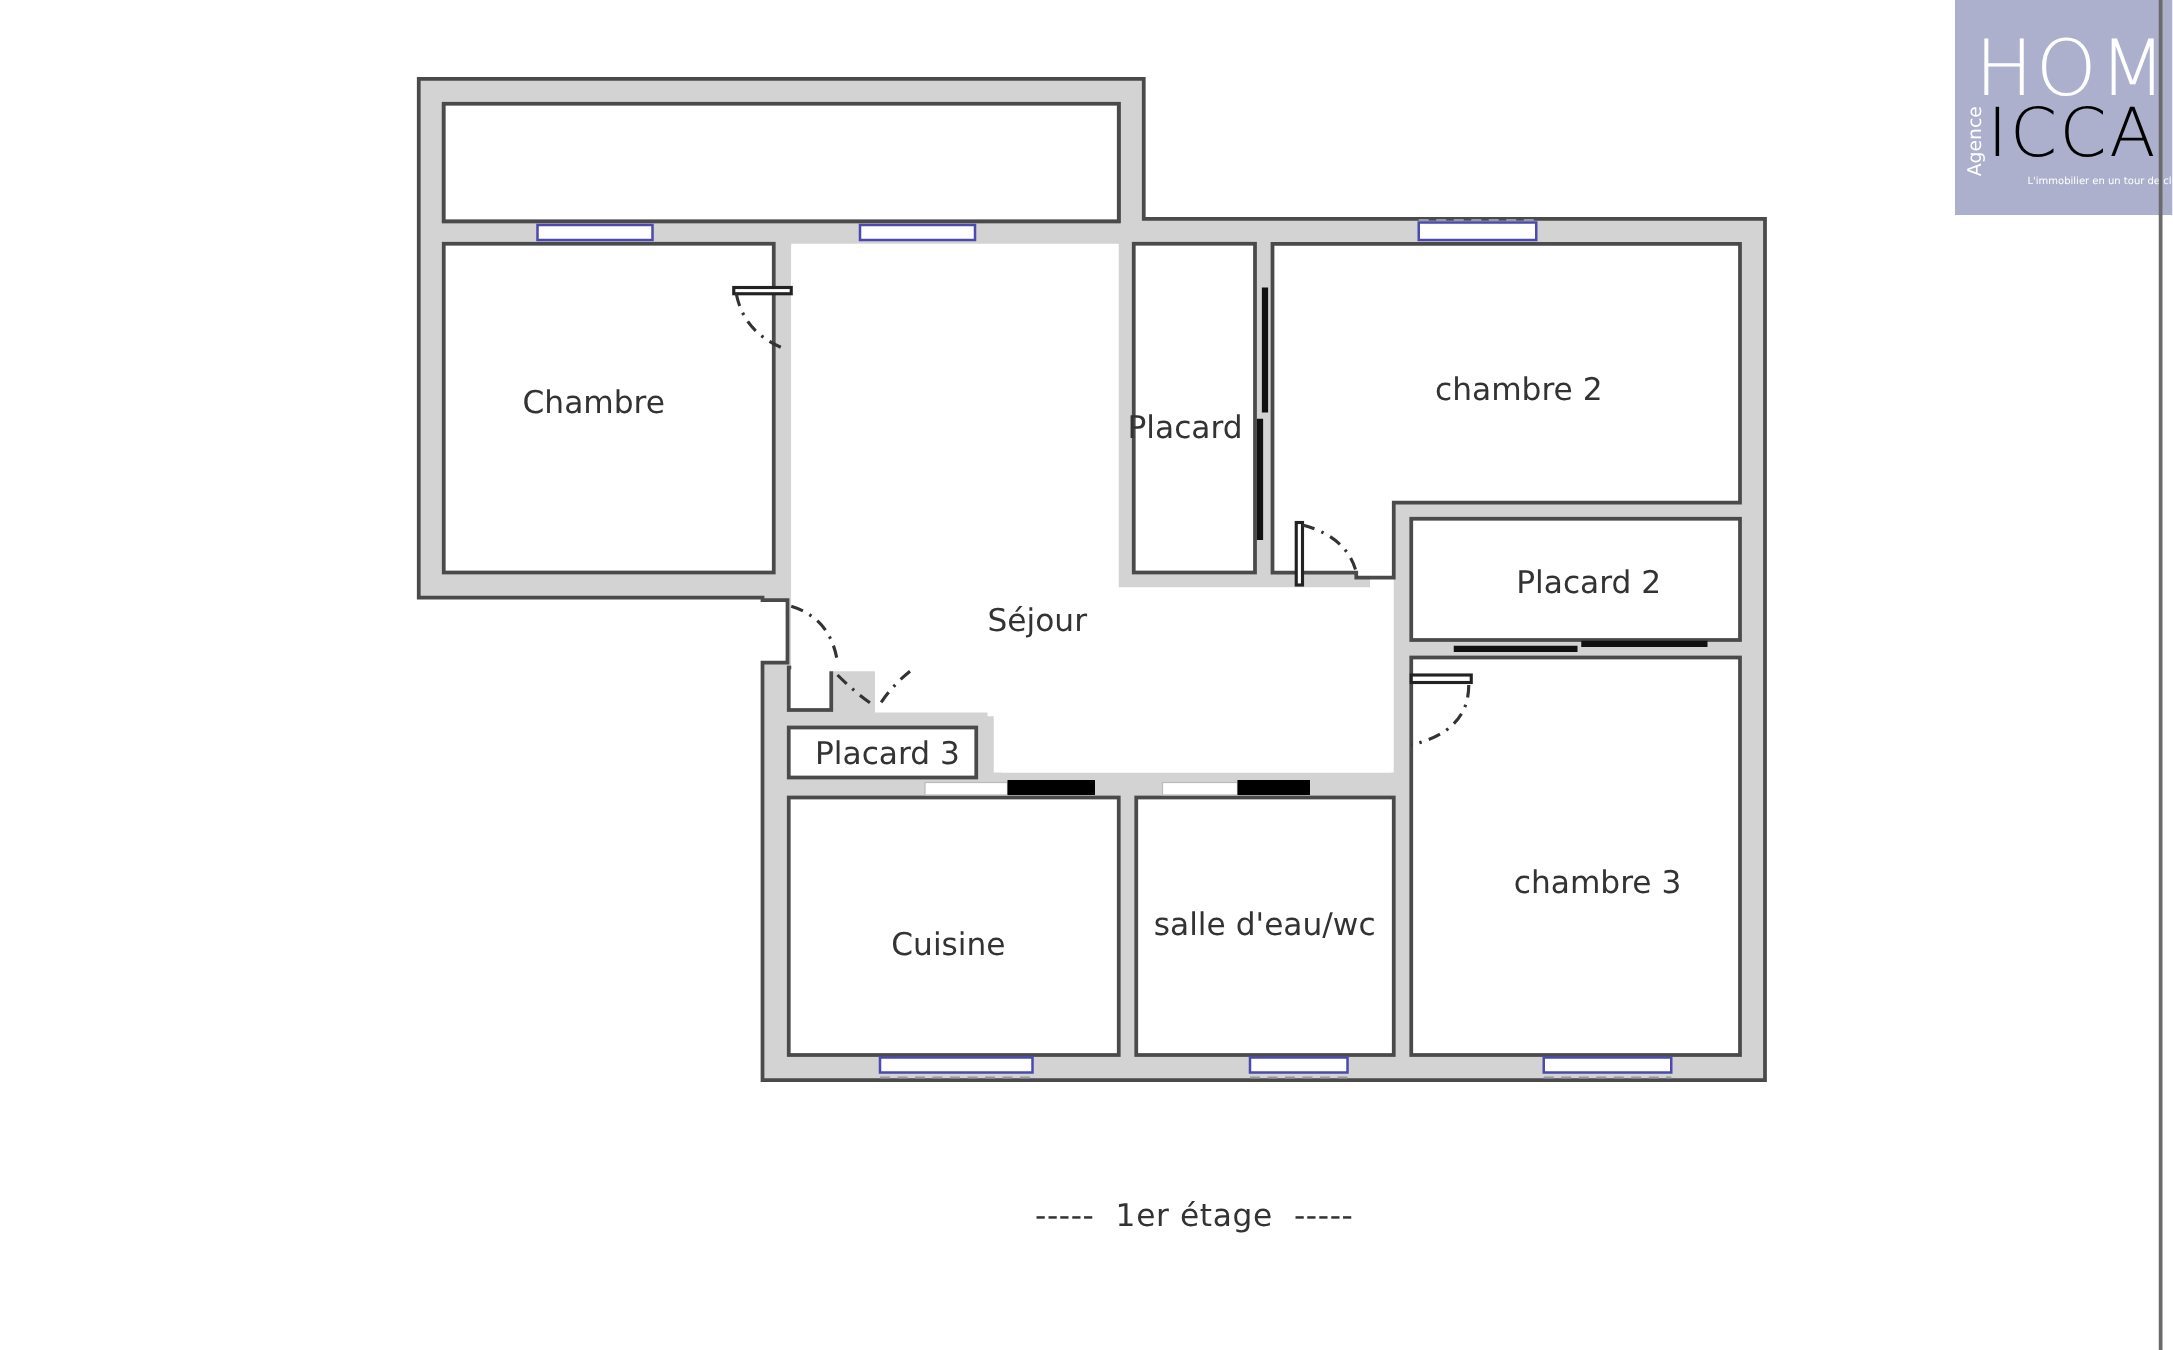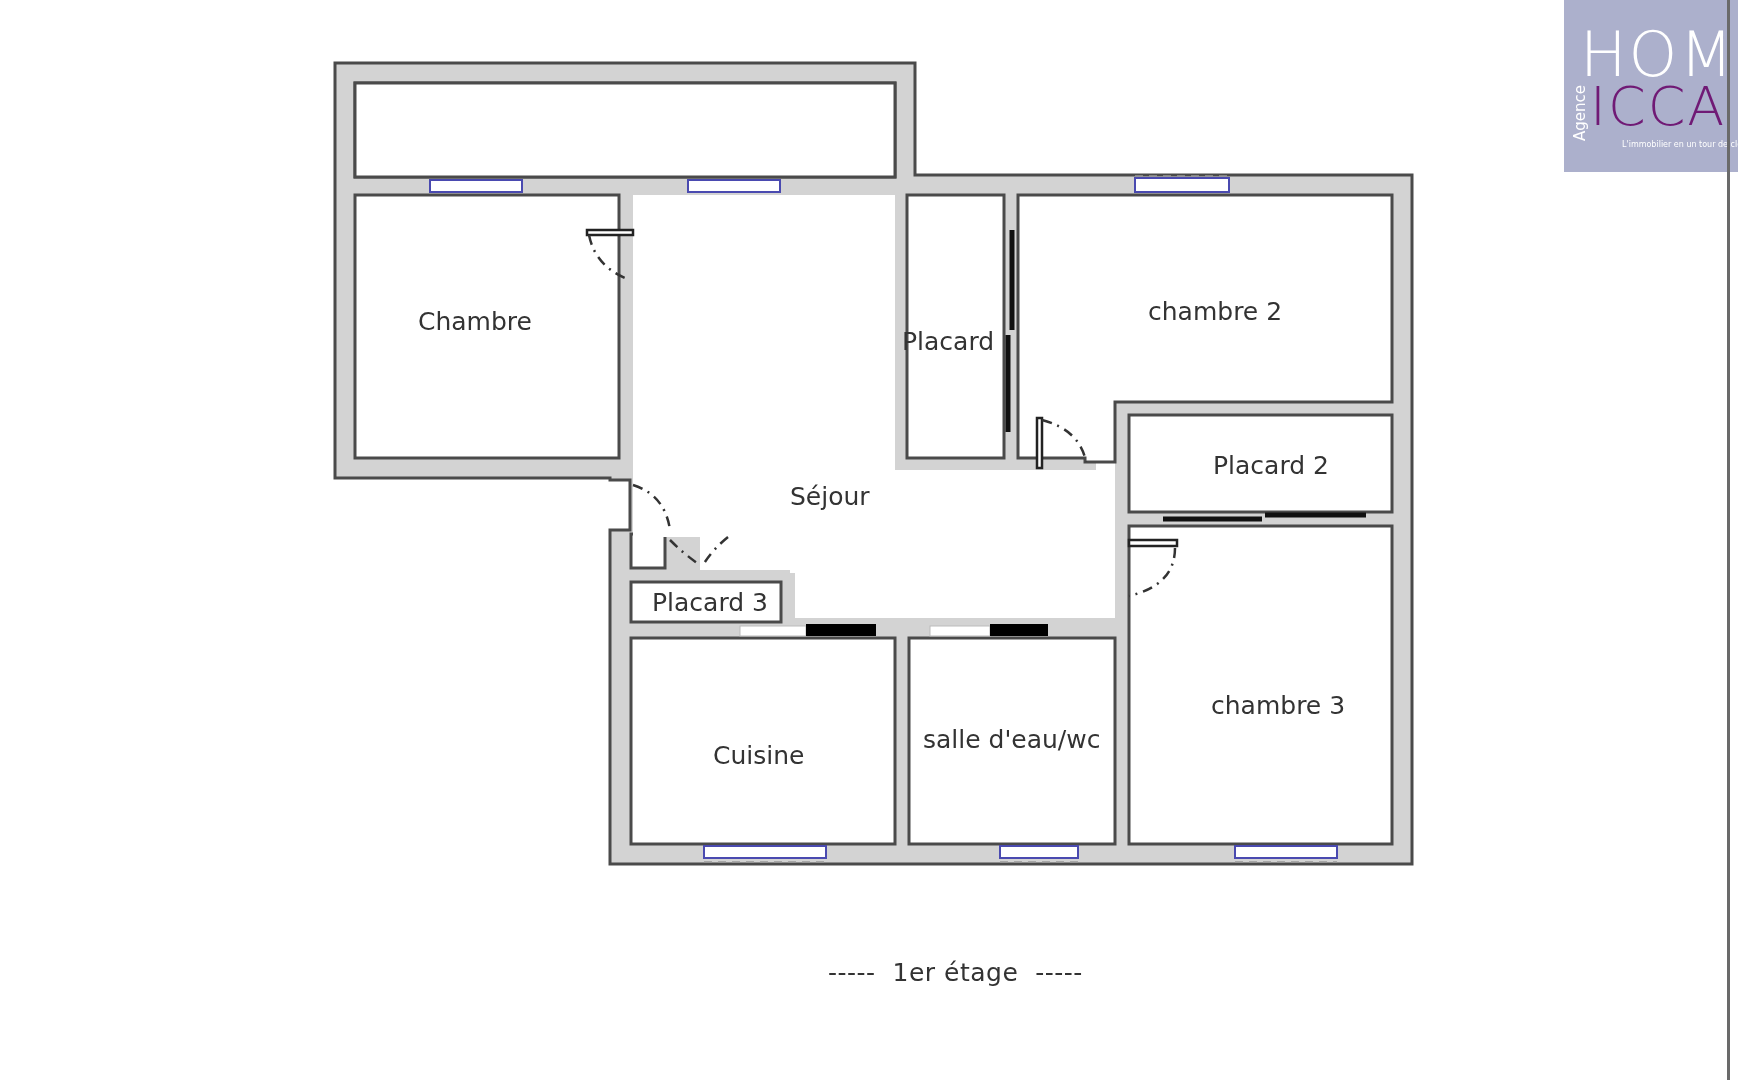--- a/index.html
+++ b/index.html
@@ -10,21 +10,21 @@
     .win-dash { stroke: #999; stroke-width: 1.5; stroke-dasharray: 8 6; }
     .door-arc { fill: none; stroke: #333; stroke-width: 2.5; stroke-dasharray: 10 6 2 6; }
     .door-leaf { fill: #ffffff; stroke: #222; stroke-width: 2.5; }
     .slide { stroke: #111; stroke-width: 5; }
     .slide-thick { fill: #000; }
     .opening { fill: #ffffff; stroke: #bbb; stroke-width: 1; }
     .room-label { font-family: "DejaVu Sans", sans-serif; font-size: 25px; fill: #333; }
     .caption { position: absolute; left: 828px; top: 958px; font-size: 25px; color: #333; letter-spacing: 0.5px; white-space: pre; }
     .logo { position: absolute; left: 1564px; top: 0; width: 174px; height: 172px; background: #acb0cc; text-decoration: underline; }
     .logo-hom { position: absolute; left: 16px; top: 24px; font-size: 62px; color: #fff; font-weight: 200; letter-spacing: 2px; line-height: 1; }
-    .logo-icca { position: absolute; left: 26px; top: 80px; font-size: 54px; color: #701a75; font-weight: 200; letter-spacing: 2px; line-height: 1; }
+    .logo-icca { position: absolute; left: 26px; top: 80px; font-size: 54px; color: #000000; font-weight: 200; letter-spacing: 2px; line-height: 1; }
     .logo-agence { position: absolute; left: -12px; top: 104px; font-size: 15px; color: #fff; transform: rotate(-90deg); transform-origin: center; }
     .logo-tag { position: absolute; left: 58px; top: 140px; font-size: 8px; color: #fff; white-space: nowrap; }
     .page-edge { position: absolute; left: 1727px; top: 0; width: 3px; height: 1080px; background: #6a6a6a; }
   </style>
 </head>
 <body>
 
 <svg id="plan" width="1738" height="1080" viewBox="0 0 1738 1080">
 
   <g>

